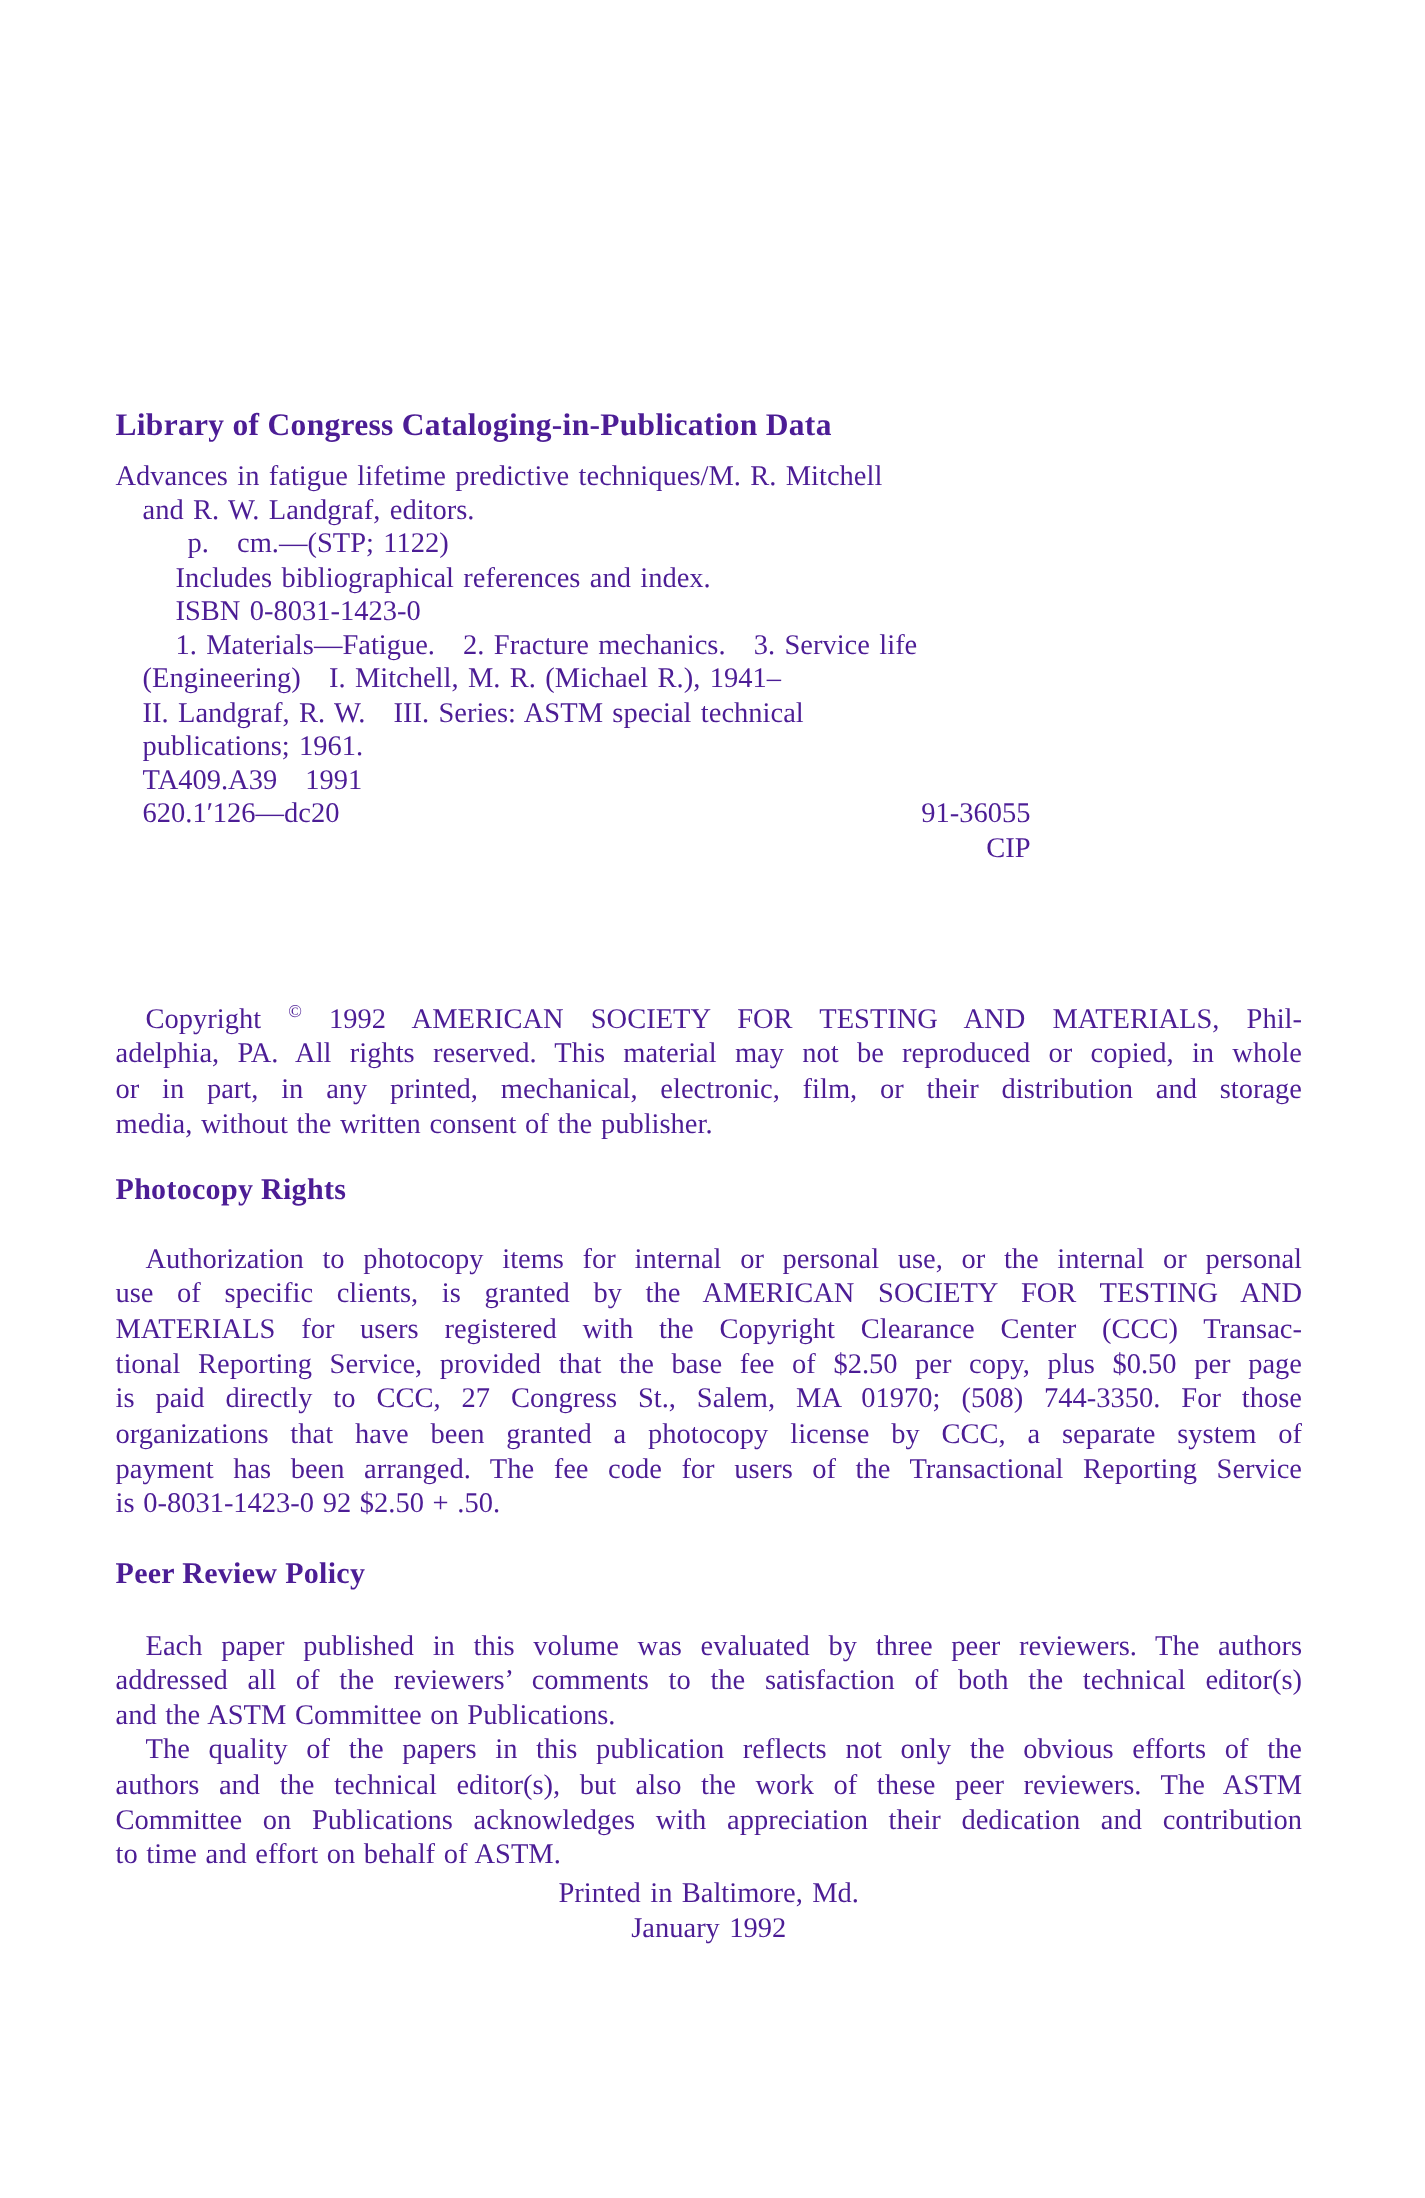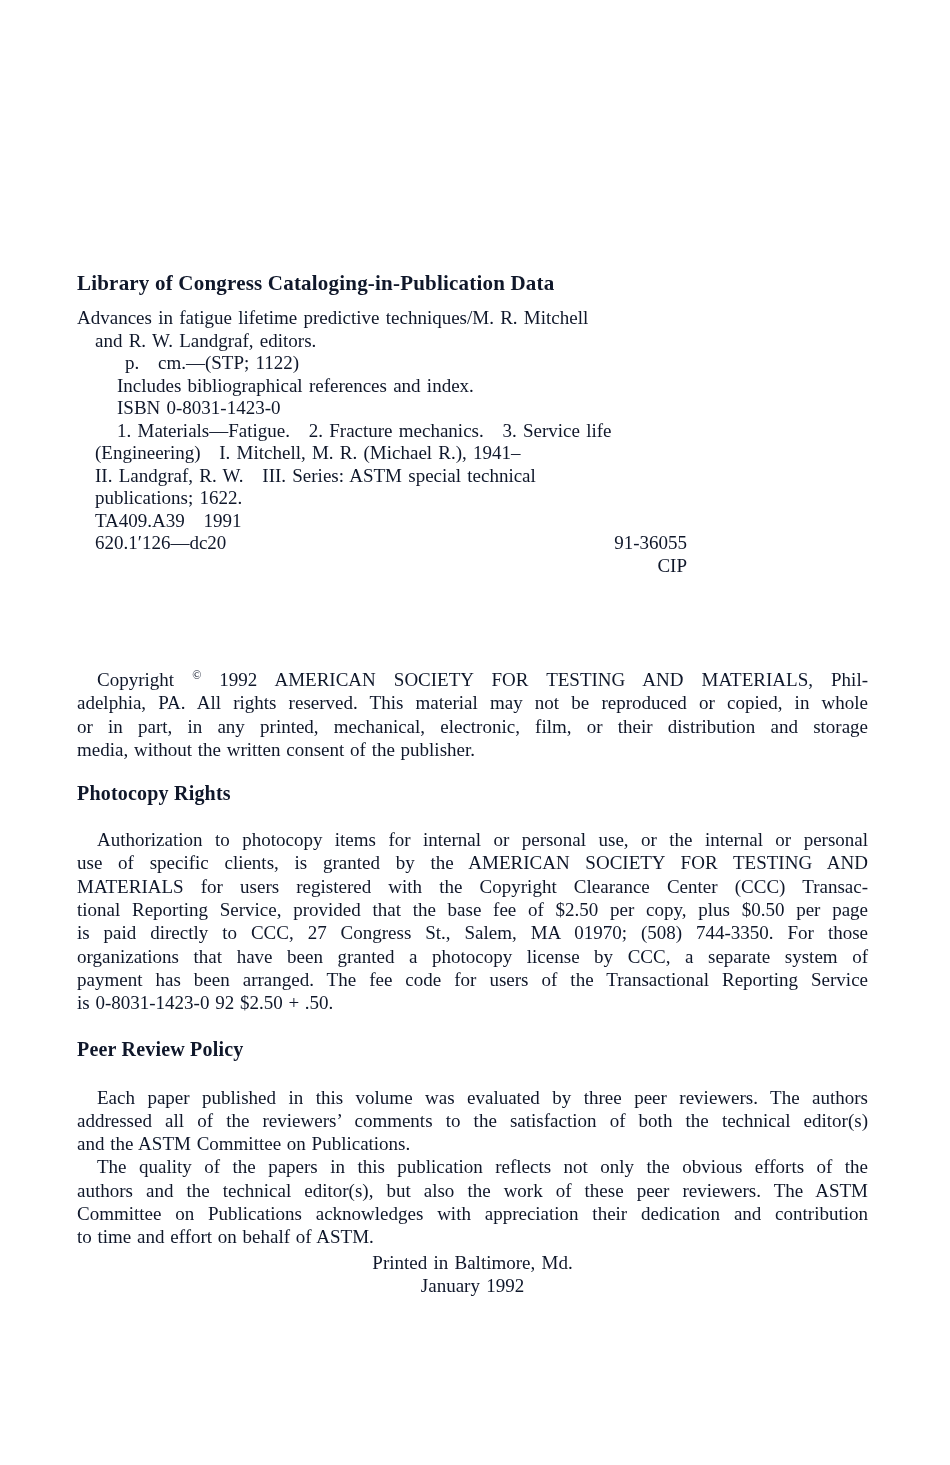--- a/index.html
+++ b/index.html
@@ -7,21 +7,21 @@
     padding: 0;
     background: #ffffff;
   }
   .page {
     position: relative;
     width: 950px;
     height: 1465px;
     background: #ffffff;
     overflow: hidden;
     font-family: "Liberation Serif", "DejaVu Serif", serif;
-    color: #0f172a;
+    color: #4c1d95;
   }
   .content {
     box-sizing: border-box;
     width: 791px;
     margin-left: 77px;
     padding-top: 271px;
   }
 
   
   .loc-heading {
@@ -101,21 +101,21 @@
 
     <div class="cip-block">
         <div class="cip-line ind-0">Advances in fatigue lifetime predictive techniques/M. R. Mitchell</div>
         <div class="cip-line ind-1">and R. W. Landgraf, editors.</div>
         <div class="cip-line ind-3">p.   cm.—(STP; 1122)</div>
         <div class="cip-line ind-2">Includes bibliographical references and index.</div>
         <div class="cip-line ind-2">ISBN 0-8031-1423-0</div>
         <div class="cip-line ind-2">1. Materials—Fatigue.   2. Fracture mechanics.   3. Service life</div>
         <div class="cip-line ind-1">(Engineering)   I. Mitchell, M. R. (Michael R.), 1941–</div>
         <div class="cip-line ind-1">II. Landgraf, R. W.   III. Series: ASTM special technical</div>
-        <div class="cip-line ind-1">publications; 1622.</div>
+        <div class="cip-line ind-1">publications; 1961.</div>
         <div class="cip-line ind-1">TA409.A39   1991</div>
         <div class="cip-line ind-1">620.1′126—dc20<span class="cip-right">91-36055</span></div>
         <div class="cip-line ind-1">&nbsp;<span class="cip-right">CIP</span></div>
       </div>
 
     <div class="jpara copyright-para">
         <div class="line">Copyright <sup class="csym">©</sup> 1992 AMERICAN SOCIETY FOR TESTING AND MATERIALS, Phil-</div>
         <div class="line">adelphia, PA. All rights reserved. This material may not be reproduced or copied, in whole</div>
         <div class="line">or in part, in any printed, mechanical, electronic, film, or their distribution and storage</div>
         <div class="line">media, without the written consent of the publisher.</div>

